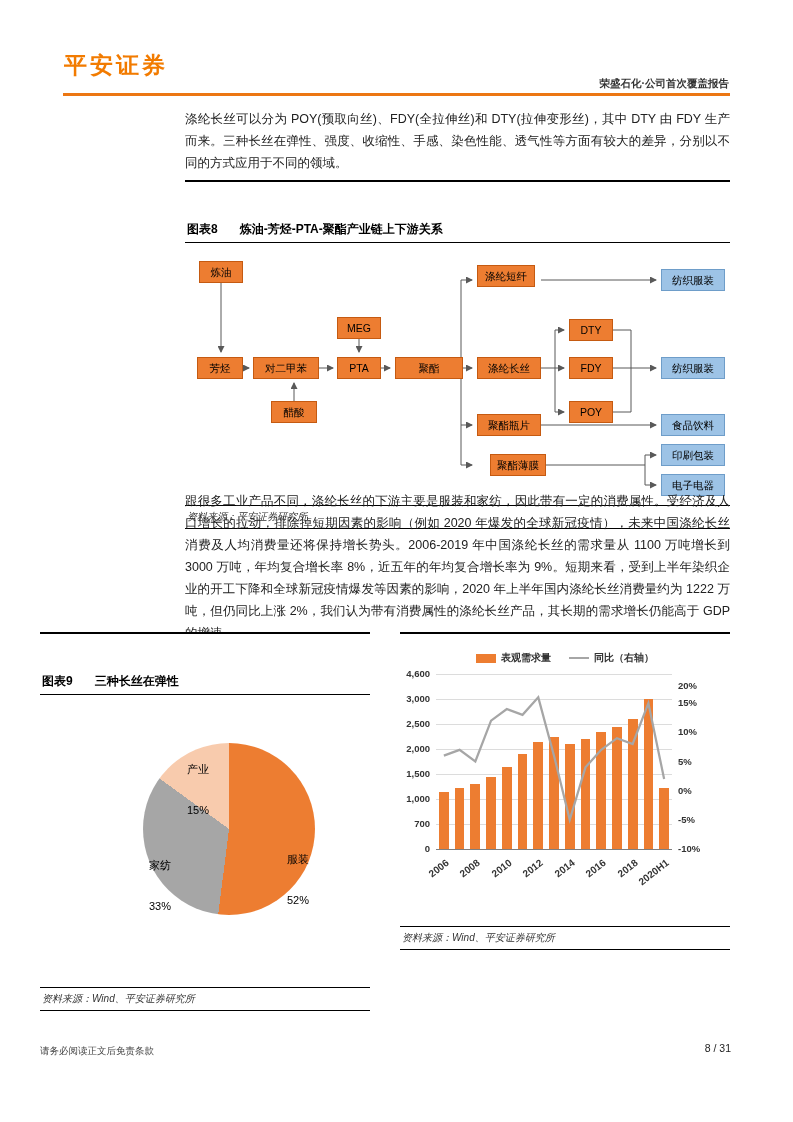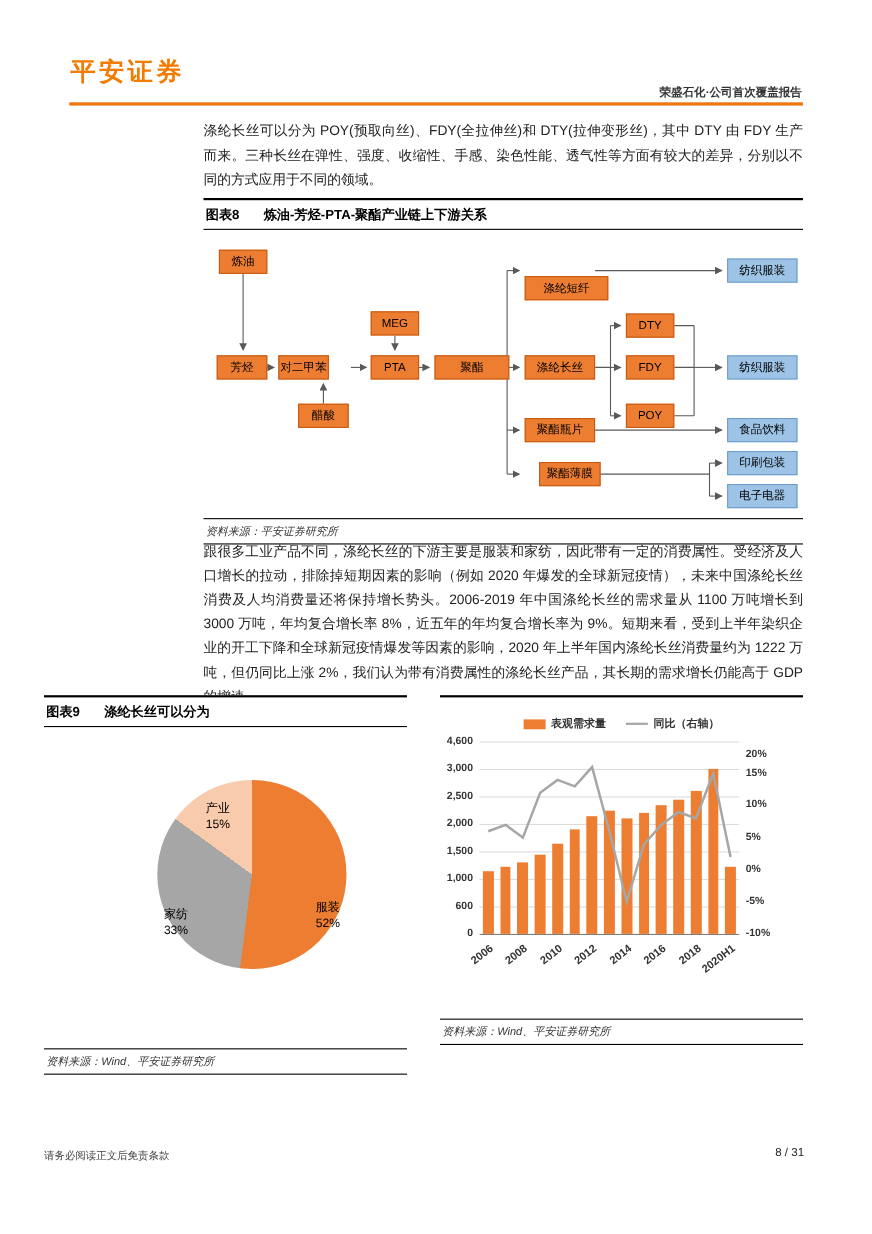--- a/index.html
+++ b/index.html
@@ -16,35 +16,35 @@
   .body-text { position:absolute; left:185px; width:545px; font-size:12.5px; line-height:1.76; color:#212121; text-align:justify; }
   #para1 { top:108px; }
   #para2 { top:490px; }
 
   
   .figure { position:absolute; border-top:2px solid #000; background:#fff; }
   .fig8 { left:185px; top:180px; width:545px; }
   .fig9 { left:40px;  top:632px; width:330px; }
   .fig10{ left:400px; top:632px; width:330px; }
   .fig-title { display:flex; align-items:baseline; padding:5px 2px 4px; border-bottom:1px solid #000; font-size:12px; font-weight:bold; color:#000; }
-  .fig-tag { margin-right:22px; }
+  .fig-tag { margin-right:22px;margin-top:34px; }
   .fig-source { border-top:1px solid #000; border-bottom:1px solid #000; padding:4px 2px; font-size:10px; font-style:italic; color:#333; }
 
   
   .diagram { position:relative; height:250px; margin:6px 0; }
   .diagram svg { position:absolute; left:0; top:0; }
   .dnode { position:absolute; height:22px; line-height:20px; text-align:center; font-size:10.5px; color:#000; }
   .dnode.orange { background:#ED7D31; border:1px solid #C55A11; }
   .dnode.blue   { background:#9DC3E6; border:1px solid #6E9DC9; }
 
   
   .pie-content { position:relative; height:292px; }
   .pie { position:absolute; left:103px; top:48px; width:172px; height:172px; border-radius:50%; }
   .pie-label { position:absolute; transform:translate(-50%,-50%); text-align:center; font-size:11px; line-height:1.35; color:#000; }
-  .pie-label span { display:block; }
+  .pie-label span { display:block;margin-top:26px; }
 
   
   .chart-content { position:relative; height:292px; padding-top:12px;font-weight:bold; }
   .legend { display:flex; justify-content:center; gap:18px; font-size:10px; color:#333; height:24px; align-items:center; }
   .legend-item { display:flex; align-items:center; gap:5px; }
   .bar-swatch  { display:inline-block; width:20px; height:9px; }
   .line-swatch { display:inline-block; width:20px; height:2.5px; }
   .chart-row { display:flex; margin-top:4px; }
   .axis-col { position:relative; height:178px; font-size:9.5px; color:#333; }
   .axis-col.left  { width:36px; }
@@ -109,26 +109,26 @@
           <line x1="446" y1="119" x2="471" y2="119" marker-end="url(#arr)"></line>
           <line x1="356" y1="176" x2="471" y2="176" marker-end="url(#arr)"></line>
           <path d="M356,216 L460,216 M460,206 L460,236"></path>
           <line x1="460" y1="206" x2="471" y2="206" marker-end="url(#arr)"></line>
           <line x1="460" y1="236" x2="471" y2="236" marker-end="url(#arr)"></line>
         </g>
       </svg>
 
       <div class="dnode orange" style="left:14px;top:12px;width:44px">炼油</div>
       <div class="dnode orange" style="left:12px;top:108px;width:46px">芳烃</div>
-      <div class="dnode orange" style="left:68px;top:108px;width:46px">对二甲苯</div>
+      <div class="dnode orange" style="left:68px;top:108px;width:66px">对二甲苯</div>
       <div class="dnode orange" style="left:152px;top:108px;width:44px">PTA</div>
       <div class="dnode orange" style="left:152px;top:68px;width:44px">MEG</div>
       <div class="dnode orange" style="left:86px;top:152px;width:46px">醋酸</div>
       <div class="dnode orange" style="left:210px;top:108px;width:68px">聚酯</div>
-      <div class="dnode orange" style="left:292px;top:36px;width:76px">涤纶短纤</div>
+      <div class="dnode orange" style="left:292px;top:16px;width:58px">涤纶短纤</div>
       <div class="dnode orange" style="left:292px;top:108px;width:64px">涤纶长丝</div>
       <div class="dnode orange" style="left:292px;top:165px;width:64px">聚酯瓶片</div>
       <div class="dnode orange" style="left:305px;top:205px;width:56px">聚酯薄膜</div>
       <div class="dnode orange" style="left:384px;top:70px;width:44px">DTY</div>
       <div class="dnode orange" style="left:384px;top:108px;width:44px">FDY</div>
       <div class="dnode orange" style="left:384px;top:152px;width:44px">POY</div>
       <div class="dnode blue" style="left:476px;top:20px;width:64px">纺织服装</div>
       <div class="dnode blue" style="left:476px;top:108px;width:64px">纺织服装</div>
       <div class="dnode blue" style="left:476px;top:165px;width:64px">食品饮料</div>
       <div class="dnode blue" style="left:476px;top:195px;width:64px">印刷包装</div>
@@ -136,21 +136,21 @@
     </div>
 
     <div class="fig-source">资料来源：平安证券研究所</div>
   </section>
 
   <p class="body-text" id="para2">跟很多工业产品不同，涤纶长丝的下游主要是服装和家纺，因此带有一定的消费属性。受经济及人口增长的拉动，排除掉短期因素的影响（例如 2020 年爆发的全球新冠疫情），未来中国涤纶长丝消费及人均消费量还将保持增长势头。2006-2019 年中国涤纶长丝的需求量从 1100 万吨增长到 3000 万吨，年均复合增长率 8%，近五年的年均复合增长率为 9%。短期来看，受到上半年染织企业的开工下降和全球新冠疫情爆发等因素的影响，2020 年上半年国内涤纶长丝消费量约为 1222 万吨，但仍同比上涨 2%，我们认为带有消费属性的涤纶长丝产品，其长期的需求增长仍能高于 GDP 的增速。</p>
 
   <section class="figure fig9">
     <div class="fig-title">
       <span class="fig-tag">图表9</span>
-      <span>涤纶长丝可以分为</span>
+      <span>三种长丝在弹性</span>
     </div>
     <div class="pie-content">
       <div class="pie" style="background: conic-gradient(rgb(237, 125, 49) 0deg, rgb(237, 125, 49) 187.2deg, rgb(166, 166, 166) 187.2deg, rgb(166, 166, 166) 306deg, rgb(248, 203, 173) 306deg, rgb(248, 203, 173) 360deg);"></div>
       <div class="pie-label" style="left:258px;top:172px">
         <span>服装</span>
         <span>52%</span>
       </div>
       <div class="pie-label" style="left:120px;top:178px">
         <span>家纺</span>
         <span>33%</span>
@@ -171,21 +171,21 @@
           <span>表观需求量</span>
         </span>
         <span class="legend-item">
           <span class="line-swatch" style="background: rgb(166, 166, 166);"></span>
           <span>同比（右轴）</span>
         </span>
       </div>
       <div class="chart-row">
         <div class="axis-col left">
             <div class="tick tick-left" style="top: 169px;">0</div>
-            <div class="tick tick-left" style="top: 144px;">600</div>
+            <div class="tick tick-left" style="top: 144px;">700</div>
             <div class="tick tick-left" style="top: 119px;">1,000</div>
             <div class="tick tick-left" style="top: 94px;">1,500</div>
             <div class="tick tick-left" style="top: 69px;">2,000</div>
             <div class="tick tick-left" style="top: 44px;">2,500</div>
             <div class="tick tick-left" style="top: 19px;">3,000</div>
             <div class="tick tick-left" style="top: -6px;">4,600</div>
           </div>
         <div class="plot">
             <div class="gridline axisline" style="top: 174.5px;"></div>
             <div class="gridline" style="top: 149.5px;"></div>

